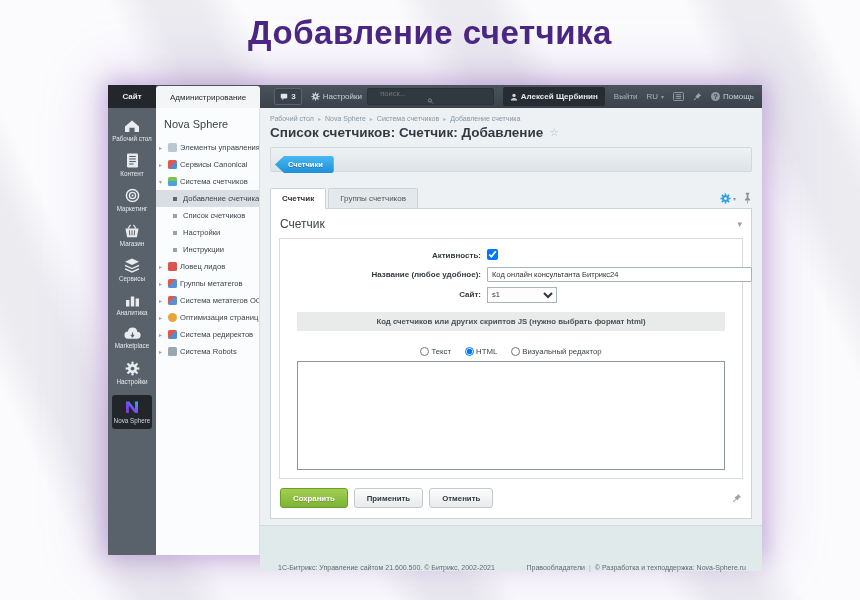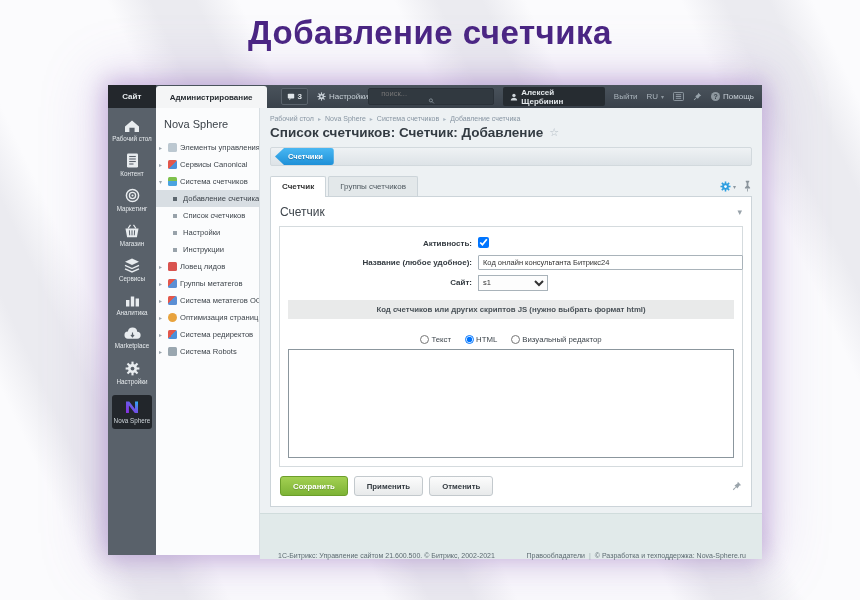--- a/index.html
+++ b/index.html
@@ -18,21 +18,21 @@
     position:absolute; left:108px; top:85px; width:654px; height:470px;
     display:flex; flex-direction:column; background:#fff;
     box-shadow:0 0 22px 4px rgba(150,110,190,.45), 0 0 55px 10px rgba(150,110,190,.22);
   }
   
   .topbar {
     height:23px; flex:0 0 23px; display:flex; align-items:stretch;
     background:linear-gradient(#4a535c,#3a424b); color:#c7cfd6; font-size:8px;
   }
   .tab-site { width:48px; background:#23272c; color:#e8ecef; font-weight:bold; display:flex; align-items:center; justify-content:center; }
-  .tab-admin { background:#f4f5f6; color:#262b30; font-weight:bold; display:flex; align-items:center; padding:0 14px; border-radius:3px 3px 0 0; margin-top:1px; }
+  .tab-admin { background:#f4f5f6; color:#262b30; font-weight:normal; display:flex; align-items:center; padding:0 14px; border-radius:3px 3px 0 0; margin-top:1px; }
   .tb-item { display:flex; align-items:center; gap:3px; margin-left:9px; white-space:nowrap; }
   .notif-badge { border:1px solid #5b646d; border-radius:2px; background:#39424a; padding:1px 5px; display:flex; align-items:center; gap:3px; color:#dfe5e9; font-weight:bold; }
   .tb-search { margin-left:auto; width:127px; display:flex; align-items:center; background:#313940; border:1px solid #2a3138; border-radius:2px; margin-top:3px; margin-bottom:3px; padding:0 4px;flex-direction:column; }
   .tb-search input { flex:1; background:transparent; border:none; outline:none; color:#939ea7; font-size:7.5px; width:100px; }
   .user-box { background:#262c31; border-radius:2px; display:flex; align-items:center; gap:3px; padding:0 7px; margin:2px 0 2px 9px; color:#e3e8eb; font-weight:bold; }
   .tb-link { color:#aab4bc; }
   .help-q { display:inline-flex; width:9px; height:9px; border-radius:50%; background:#8d979f; color:#39424b; font-size:7px; font-weight:bold; align-items:center; justify-content:center; }
   .tb-caret { font-size:6px; color:#8d979f; }
   .tb-right-pad { margin-right:8px; }
   
@@ -53,37 +53,37 @@
   .m-bullet { width:4px; height:4px; background:#98a2aa; flex:0 0 4px; margin-right:3px; }
   .m-active { background:#d8dee3; }
   .m-active .m-bullet { background:#5d676f; }
   
   .content { flex:1; background:#edf1f3; display:flex; flex-direction:column; min-width:0; }
   .crumbs { padding:7px 10px 1px; font-size:7px; color:#8795a2; display:flex; gap:4px; align-items:center; }
   .crumb-sep { color:#aab6c0; font-size:6px; }
   .page-title-row { padding:2px 10px 0; display:flex; align-items:center; gap:6px; }
   .page-title { font-size:13.5px; font-weight:bold; color:#333b42; }
   .fav-star { color:#b4bec6; font-size:11px; }
-  .toolbar { margin:7px 10px 2px; height:25px; background:linear-gradient(#eff2f4,#dde3e7); border:1px solid #d2d9dd; border-radius:2px; display:flex; align-items:flex-start; padding:0 4px; }
+  .toolbar { margin:7px 10px 8px; height:25px; background:linear-gradient(#eff2f4,#dde3e7); border:1px solid #d2d9dd; border-radius:2px; display:flex; align-items:flex-start; padding:8px 4px; }
   .btn-counters {
     background:linear-gradient(#49b7f2,#1e90d8); color:#fff; font-size:7.5px; font-weight:bold;
     padding:4px 11px 4px 13px; border:none; border-radius:3px;
     clip-path:polygon(9px 0,100% 0,100% 100%,9px 100%,0 50%);
     text-shadow:0 1px 1px rgba(0,0,0,.25);
   }
   .tabs-row { margin-top:7px; padding:0 10px; display:flex; align-items:flex-end; position:relative; }
   .tab2 { font-size:8px; padding:5px 11px; border:1px solid #ccd4d9; border-bottom:none; border-radius:2px 2px 0 0; margin-right:2px; position:relative; }
   .tab2.active { background:#fff; font-weight:bold; color:#333; z-index:2; top:1px; padding-bottom:6px; }
   .tab2.inactive { background:#e3e8ea; color:#4e585f; }
   .tabs-icons { margin-left:auto; display:flex; align-items:center; gap:7px; padding-bottom:4px; }
   .panel { margin:0 10px; background:#fff; border:1px solid #ccd4d9; display:flex; flex-direction:column; position:relative; z-index:1; }
   .sec-head { display:flex; align-items:center; padding:8px 9px 7px; }
   .sec-title { font-size:12px; color:#3f464d; }
   .sec-chevron { margin-left:auto; color:#98a2aa; font-size:9px; }
-  .fieldset { margin:0 8px; border:1px solid #d5dbde; padding:7px 0 8px; background:#fff; }
+  .fieldset { margin:0 8px; border:1px solid #d5dbde; padding:7px 9px 8px; background:#fff; }
   .frow { display:grid; grid-template-columns:192px 1fr; column-gap:6px; align-items:center; padding:2.5px 8px 2.5px 0; font-size:8px; }
   .flabel { text-align:right; font-weight:bold; color:#333a40; }
   .frow input[type=text] { width:265px; height:15px; border:1px solid #a9b3ba; border-radius:1px; font-size:7.5px; padding:0 4px; color:#333; }
   .frow select { width:70px; height:16px; font-size:7.5px; border:1px solid #a9b3ba; color:#333; background:#fdfdfd; }
   .code-head { margin:7px 8px 16px; background:#e9eaea; text-align:center; font-size:7.8px; font-weight:bold; color:#4a5258; padding:5px 2px; }
   .radio-row { display:flex; justify-content:center; gap:14px; align-items:center; margin:7px 0 5px; font-size:7.8px; color:#3d454c; }
   .radio-row label { display:flex; align-items:center; gap:2px; }
   .radio-row input { width:9px; height:9px; margin:0; }
   .code-area { display:block; margin:0 8px; width:calc(100% - 16px); height:109px; border:1px solid #8b969d; font-size:8px; resize:none; background:#fff; }
   .btns-row { display:flex; align-items:center; gap:6px; padding:9px 9px 10px; }

